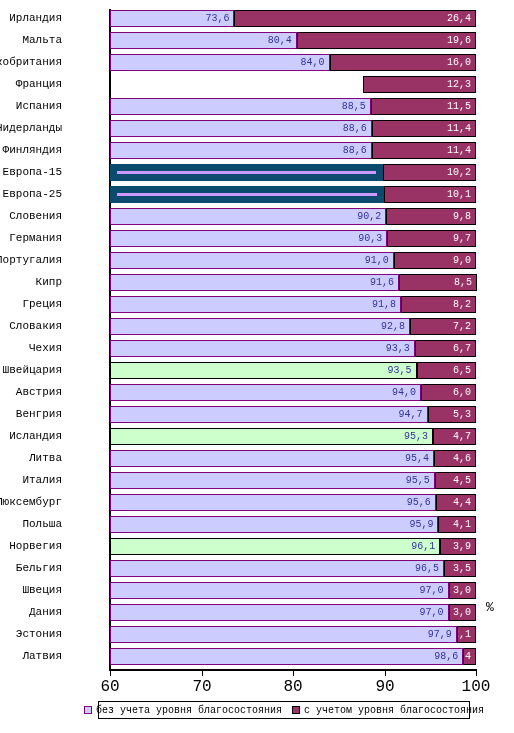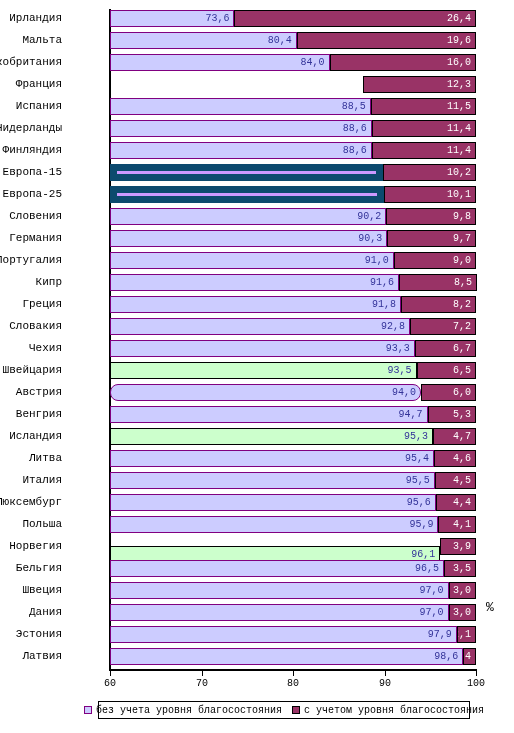--- a/index.html
+++ b/index.html
@@ -104,21 +104,21 @@
     font-size: 10px;
     white-space: nowrap;
   }
   .seg-a .val { color: #333399; }
   .seg-b .val { color: #ffffff; }
 
   
   .xlab {
     position: absolute;
     top: 678px;
-    font-size: 10px;
+    font-size: 16px;
     color: #000000;
     text-align: center;
     width: 40px;
   }
 
   
   .pct-sign {
     position: absolute;
     left: 486px;
     top: 600px;
@@ -314,21 +314,21 @@
         <div class="cat-label">Швейцария</div>
         <div class="seg seg-a hl-nonEU" style="width: 306.525px;">
           <span class="val">93,5</span>
         </div>
         <div class="seg seg-b" style="left: 306.525px; width: 59.475px;">
           <span class="val">6,5</span>
         </div>
       </div>
       <div class="row" style="top: 375px;">
         <div class="cat-label">Австрия</div>
-        <div class="seg seg-a " style="width: 311.1px; border-radius: 8px;">
+        <div class="seg seg-a " style="width: 311.1px;">
           <span class="val">94,0</span>
         </div>
         <div class="seg seg-b" style="left: 311.1px; width: 54.9px;">
           <span class="val">6,0</span>
         </div>
       </div>
       <div class="row" style="top: 397px;">
         <div class="cat-label">Венгрия</div>
         <div class="seg seg-a " style="width: 317.505px;">
           <span class="val">94,7</span>
@@ -377,21 +377,21 @@
         <div class="cat-label">Польша</div>
         <div class="seg seg-a " style="width: 328.485px;">
           <span class="val">95,9</span>
         </div>
         <div class="seg seg-b" style="left: 328.485px; width: 37.515px;">
           <span class="val">4,1</span>
         </div>
       </div>
       <div class="row" style="top: 529px;">
         <div class="cat-label">Норвегия</div>
-        <div class="seg seg-a hl-nonEU" style="width: 330.315px; margin-top: 8px;">
+        <div class="seg seg-a hl-nonEU" style="width: 330.315px;">
           <span class="val">96,1</span>
         </div>
         <div class="seg seg-b" style="left: 330.315px; width: 35.685px;">
           <span class="val">3,9</span>
         </div>
       </div>
       <div class="row" style="top: 551px;">
         <div class="cat-label">Бельгия</div>
         <div class="seg seg-a " style="width: 333.975px;">
           <span class="val">96,5</span>

